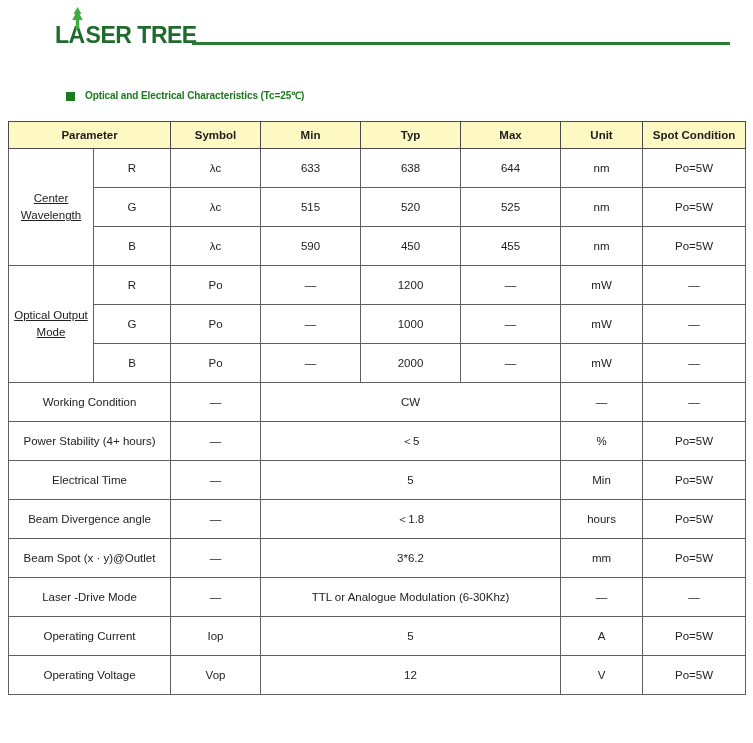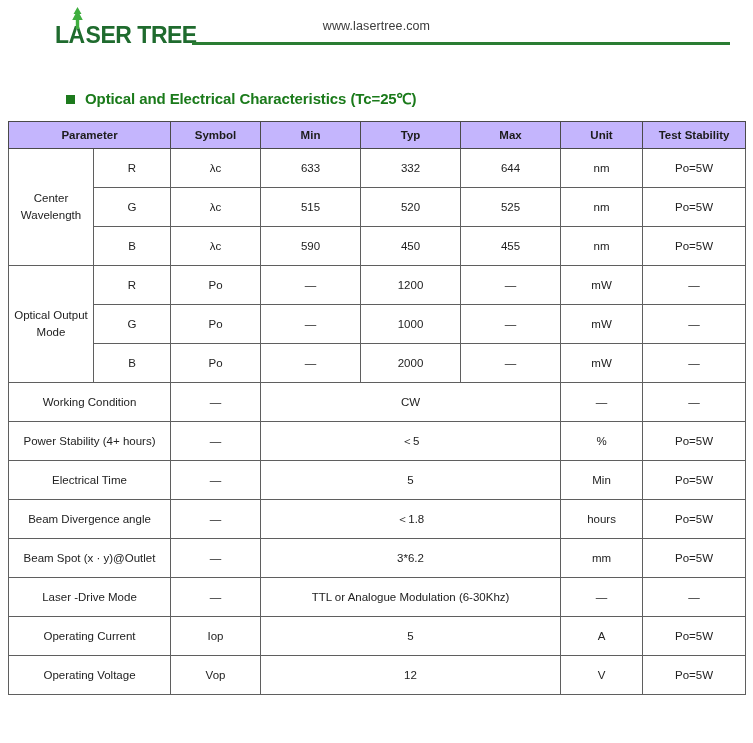--- a/index.html
+++ b/index.html
@@ -85,21 +85,21 @@
   .section-bullet {
     width: 9px;
     height: 9px;
     background: #1d7a1d;
     display: inline-block;
     flex: 0 0 auto;
     position: relative;
     top: 1px;
   }
   .section-title-text {
-    font-size: 15px;
+    font-size: 10px;
     font-weight: 700;
     color: #1a7a1a;
     letter-spacing: -0.1px;
     white-space: nowrap;
   }
 
   
   .spec-table-wrap {
     position: absolute;
     left: 8px;
@@ -115,34 +115,34 @@
   }
   table.spec th,
   table.spec td {
     border: 1px solid #5f5f5f;
     text-align: center;
     vertical-align: middle;
     padding: 0 3px;
     line-height: 1.45;
   }
   table.spec thead th {
-    background: #c4b5fd;
+    background: #fef9c3;
     height: 27px;
     font-weight: 700;
     font-size: 11.5px;
     color: #1c1c1c;
     border-color: #4a4a4a;
   }
   table.spec tbody td {
     height: 39px;
   }
   table.spec tbody td.tall-label {
     font-size: 11.5px;
   }
-  .two-line { display: block; }
+  .two-line { display: block; text-decoration: underline; }
   .two-line span { display: block; }
 
   
   table.spec {
     border: 1.5px solid #3a3a3a;
   }
 </style>
 </head>
 <body>
 
@@ -153,21 +153,20 @@
       <span>L</span>
         <span class="logo-a-wrap"><span>A</span><svg class="tree-svg" viewBox="0 0 15 22">
             <polygon points="7.5,0 11.5,7 9.6,7 12.8,13 9.2,13 9.2,22 5.8,22 5.8,13 2.2,13 5.4,7 3.5,7" fill="#3fae3f"></polygon>
           </svg></span>
         <span>SER</span>
         <span class="logo-gap"></span>
         <span>TREE</span>
     </span>
   </div>
 
-  <div class="site-url">www.lasertree.com</div>
   <div class="header-rule"></div>
 </div>
 
 <div class="section-title">
   <span class="section-bullet"></span>
   <span class="section-title-text">Optical and Electrical Characteristics (Tc=25℃)</span>
 </div>
 
 <div class="spec-table-wrap">
   <table class="spec">
@@ -182,36 +181,36 @@
       <col style="width:103px">
     </colgroup>
     <thead>
       <tr>
         <th colspan="2">Parameter</th>
         <th>Symbol</th>
         <th>Min</th>
         <th>Typ</th>
         <th>Max</th>
         <th>Unit</th>
-        <th>Test Stability</th>
+        <th>Spot Condition</th>
       </tr>
     </thead>
     <tbody>
 
       <tr>
         <td rowspan="3" class="tall-label">
           <span class="two-line">
             <span>Center</span>
             <span>Wavelength</span>
           </span>
         </td>
         <td>R</td>
         <td>λc</td>
         <td>633</td>
-        <td>332</td>
+        <td>638</td>
         <td>644</td>
         <td>nm</td>
         <td>Po=5W</td>
       </tr>
       <tr>
         <td>G</td>
         <td>λc</td>
         <td>515</td>
         <td>520</td>
         <td>525</td>

